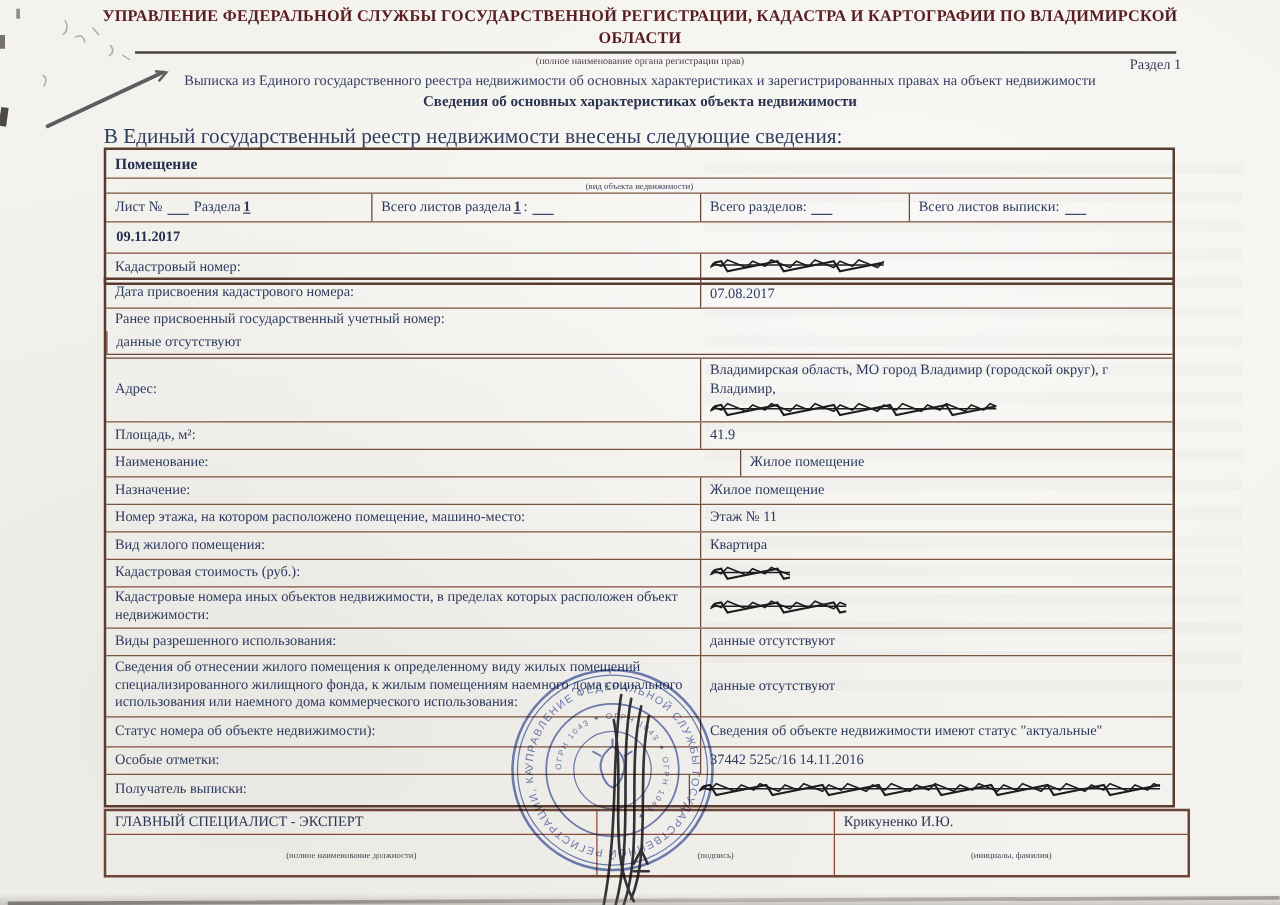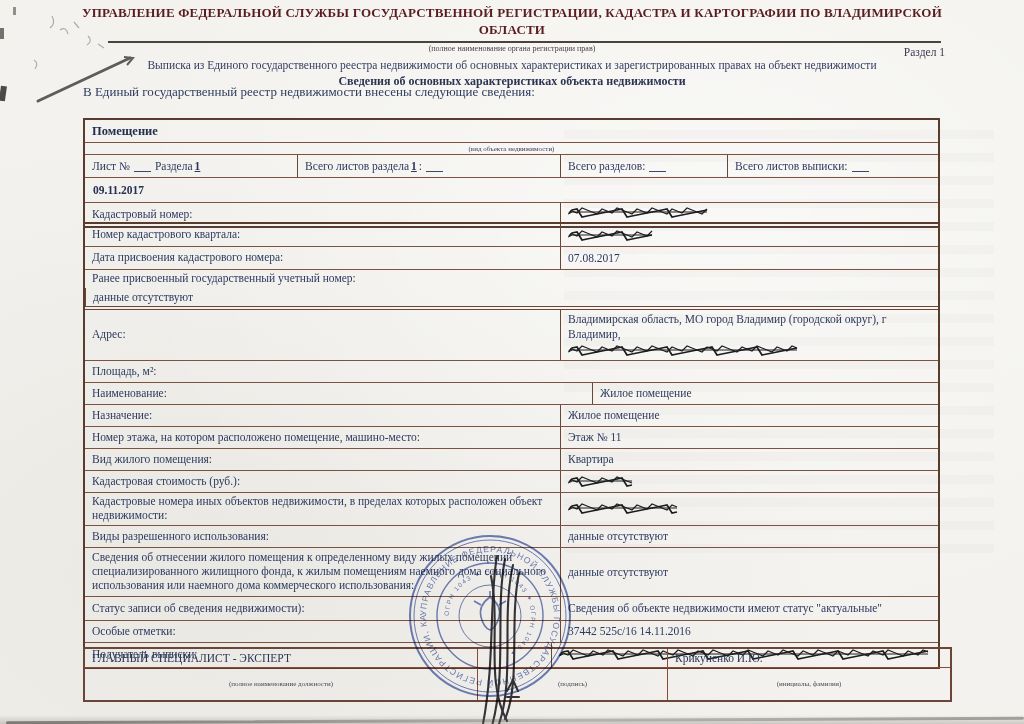--- a/index.html
+++ b/index.html
@@ -9,21 +9,21 @@
   .ghost{position:absolute;top:130px;right:30px;width:430px;height:430px;pointer-events:none;
          background:repeating-linear-gradient(to bottom, rgba(140,135,128,.045) 0 9px, transparent 9px 23px);}
   
   .org{position:absolute;top:5px;left:62px;width:900px;text-align:center;font-weight:bold;
        font-size:13px;line-height:1.3;letter-spacing:.2px;color:#591d20;}
   .org-rule{position:absolute;top:41px;left:108px;width:833px;border-top:2px solid #4a443f;}
   .org-caption{position:absolute;top:44px;left:0;width:1024px;text-align:center;font-size:8px;color:#4c3a46;}
   .section{position:absolute;top:46px;right:79px;font-size:11.5px;color:#3c3550;}
   .doc-title{position:absolute;top:59px;left:42px;width:940px;text-align:center;font-size:11.5px;color:#333d60;}
   .doc-subtitle{position:absolute;top:74px;left:42px;width:940px;text-align:center;font-weight:bold;font-size:12px;color:#2c3452;}
-  .intro{position:absolute;top:84px;left:83px;font-size:13px;color:#2f3c5e;text-align:center;}
+  .intro{position:absolute;top:99px;left:83px;font-size:17px;color:#2f3c5e;text-align:center;}
   
   .tbl{position:absolute;left:83px;width:857px;border:2px solid #5a3c2e;box-sizing:border-box;font-size:11.5px;}
   .head-tbl{top:118px;}
   .main-tbl{top:222px;}
   .trow{display:flex;align-items:stretch;}
   .trow + .trow{border-top:1px solid #7d5340;}
   .thick-top{border-top:4px double #6b4636 !important;}
   .lbl{width:475px;padding:2px 7px;box-sizing:border-box;display:flex;align-items:center;line-height:1.2;}
   .val{flex:1;border-left:1px solid #6b4636;padding:2px 7px;box-sizing:border-box;display:flex;
        align-items:center;flex-wrap:wrap;line-height:1.25;gap:2px;}
@@ -103,30 +103,20 @@
             <path d="M1 8 L4 5 L9 4 L14 12 L19 11 L24 10 L29 9 L34 8 L39 7 L44 6 L49 5 L54 4 L59 12 L64 11 L69 10 L74 9 L79 8 L84 7 L89 6 L94 5 L99 4 L104 12 L109 11 L114 10 L119 9 L124 8 L129 7 L134 6 L139 5" fill="none" stroke="#1d1d1f" stroke-width="1.7"></path>
             <path d="M2 6 L4 6 L9 8 L14 3 L19 5 L24 7 L29 9 L34 4 L39 6 L44 8 L49 3 L54 5 L59 7 L64 9 L69 4 L74 6 L79 8 L84 3 L89 5 L94 7 L99 9 L104 4 L109 6 L114 8 L119 3 L124 5 L129 7 L134 9 L139 4" fill="none" stroke="#1d1d1f" stroke-width="1.2"></path>
             <path d="M0 9 L4 7 L9 7 L14 7 L19 7 L24 7 L29 7 L34 7 L39 7 L44 7 L49 7 L54 7 L59 7 L64 7 L69 7 L74 7 L79 7 L84 7 L89 7 L94 7 L99 7 L104 7 L109 7 L114 7 L119 7 L124 7 L129 7 L134 7 L139 7" fill="none" stroke="#1d1d1f" stroke-width="1.1"></path>
           </svg>
         </div>
     </div>
   </div>
 
   <div class="tbl main-tbl" id="main-rows">
       <div class="trow" style="min-height: 22px;">
-        <div class="lbl">Номер кадастрового квартала:</div>
-        <div class="val">
-          <svg width="88" height="15" class="scr">
-            <path d="M1 8 L4 5 L9 4 L14 12 L19 11 L24 10 L29 9 L34 8 L39 7 L44 6 L49 5 L54 4 L59 12 L64 11 L69 10 L74 9 L79 8 L84 7" fill="none" stroke="#1d1d1f" stroke-width="1.7"></path>
-            <path d="M2 6 L4 6 L9 8 L14 3 L19 5 L24 7 L29 9 L34 4 L39 6 L44 8 L49 3 L54 5 L59 7 L64 9 L69 4 L74 6 L79 8 L84 3" fill="none" stroke="#1d1d1f" stroke-width="1.2"></path>
-            <path d="M0 9 L4 7 L9 7 L14 7 L19 7 L24 7 L29 7 L34 7 L39 7 L44 7 L49 7 L54 7 L59 7 L64 7 L69 7 L74 7 L79 7 L84 7" fill="none" stroke="#1d1d1f" stroke-width="1.1"></path>
-          </svg>
-        </div>
-      </div>
-      <div class="trow" style="min-height: 22px;">
         <div class="lbl">Дата присвоения кадастрового номера:</div>
         <div class="val">
           <span>07.08.2017</span>
         </div>
       </div>
       <div class="trow" style="min-height: 22px; flex-direction: column;">
         <div class="lbl">Ранее присвоенный государственный учетный номер:</div>
         <div class="val">
           <span>данные отсутствуют</span>
         </div>
@@ -137,20 +127,23 @@
           <span>Владимирская область, МО город Владимир (городской округ), г Владимир,</span>
           <svg width="232" height="15" class="scr">
             <path d="M1 8 L4 5 L9 4 L14 12 L19 11 L24 10 L29 9 L34 8 L39 7 L44 6 L49 5 L54 4 L59 12 L64 11 L69 10 L74 9 L79 8 L84 7 L89 6 L94 5 L99 4 L104 12 L109 11 L114 10 L119 9 L124 8 L129 7 L134 6 L139 5 L144 4 L149 12 L154 11 L159 10 L164 9 L169 8 L174 7 L179 6 L184 5 L189 4 L194 12 L199 11 L204 10 L209 9 L214 8 L219 7 L224 6 L229 5" fill="none" stroke="#1d1d1f" stroke-width="1.7"></path>
             <path d="M2 6 L4 6 L9 8 L14 3 L19 5 L24 7 L29 9 L34 4 L39 6 L44 8 L49 3 L54 5 L59 7 L64 9 L69 4 L74 6 L79 8 L84 3 L89 5 L94 7 L99 9 L104 4 L109 6 L114 8 L119 3 L124 5 L129 7 L134 9 L139 4 L144 6 L149 8 L154 3 L159 5 L164 7 L169 9 L174 4 L179 6 L184 8 L189 3 L194 5 L199 7 L204 9 L209 4 L214 6 L219 8 L224 3 L229 5" fill="none" stroke="#1d1d1f" stroke-width="1.2"></path>
             <path d="M0 9 L4 7 L9 7 L14 7 L19 7 L24 7 L29 7 L34 7 L39 7 L44 7 L49 7 L54 7 L59 7 L64 7 L69 7 L74 7 L79 7 L84 7 L89 7 L94 7 L99 7 L104 7 L109 7 L114 7 L119 7 L124 7 L129 7 L134 7 L139 7 L144 7 L149 7 L154 7 L159 7 L164 7 L169 7 L174 7 L179 7 L184 7 L189 7 L194 7 L199 7 L204 7 L209 7 L214 7 L219 7 L224 7 L229 7" fill="none" stroke="#1d1d1f" stroke-width="1.1"></path>
           </svg>
         </div>
       </div>
       <div class="trow" style="min-height: 21px;">
         <div class="lbl">Площадь, м²:</div>
+        <div class="val">
+          <span>41.9</span>
+        </div>
       </div>
       <div class="trow" style="min-height: 21px; gap: 32px;">
         <div class="lbl">Наименование:</div>
         <div class="val">
           <span>Жилое помещение</span>
         </div>
       </div>
       <div class="trow" style="min-height: 21px;">
         <div class="lbl">Назначение:</div>
         <div class="val">
@@ -195,21 +188,21 @@
           <span>данные отсутствуют</span>
         </div>
       </div>
       <div class="trow" style="min-height: 48px;">
         <div class="lbl">Сведения об отнесении жилого помещения к определенному виду жилых помещений специализированного жилищного фонда, к жилым помещениям наемного дома социального использования или наемного дома коммерческого использования:</div>
         <div class="val">
           <span>данные отсутствуют</span>
         </div>
       </div>
       <div class="trow" style="min-height: 23px;">
-        <div class="lbl">Статус записи об сведения недвижимости):</div>
+        <div class="lbl">Статус номера об объекте недвижимости):</div>
         <div class="val">
           <span>Сведения об объекте недвижимости имеют статус "актуальные"</span>
         </div>
       </div>
       <div class="trow" style="min-height: 21px;">
         <div class="lbl">Особые отметки:</div>
         <div class="val">
           <span>37442 525с/16 14.11.2016</span>
         </div>
       </div>

